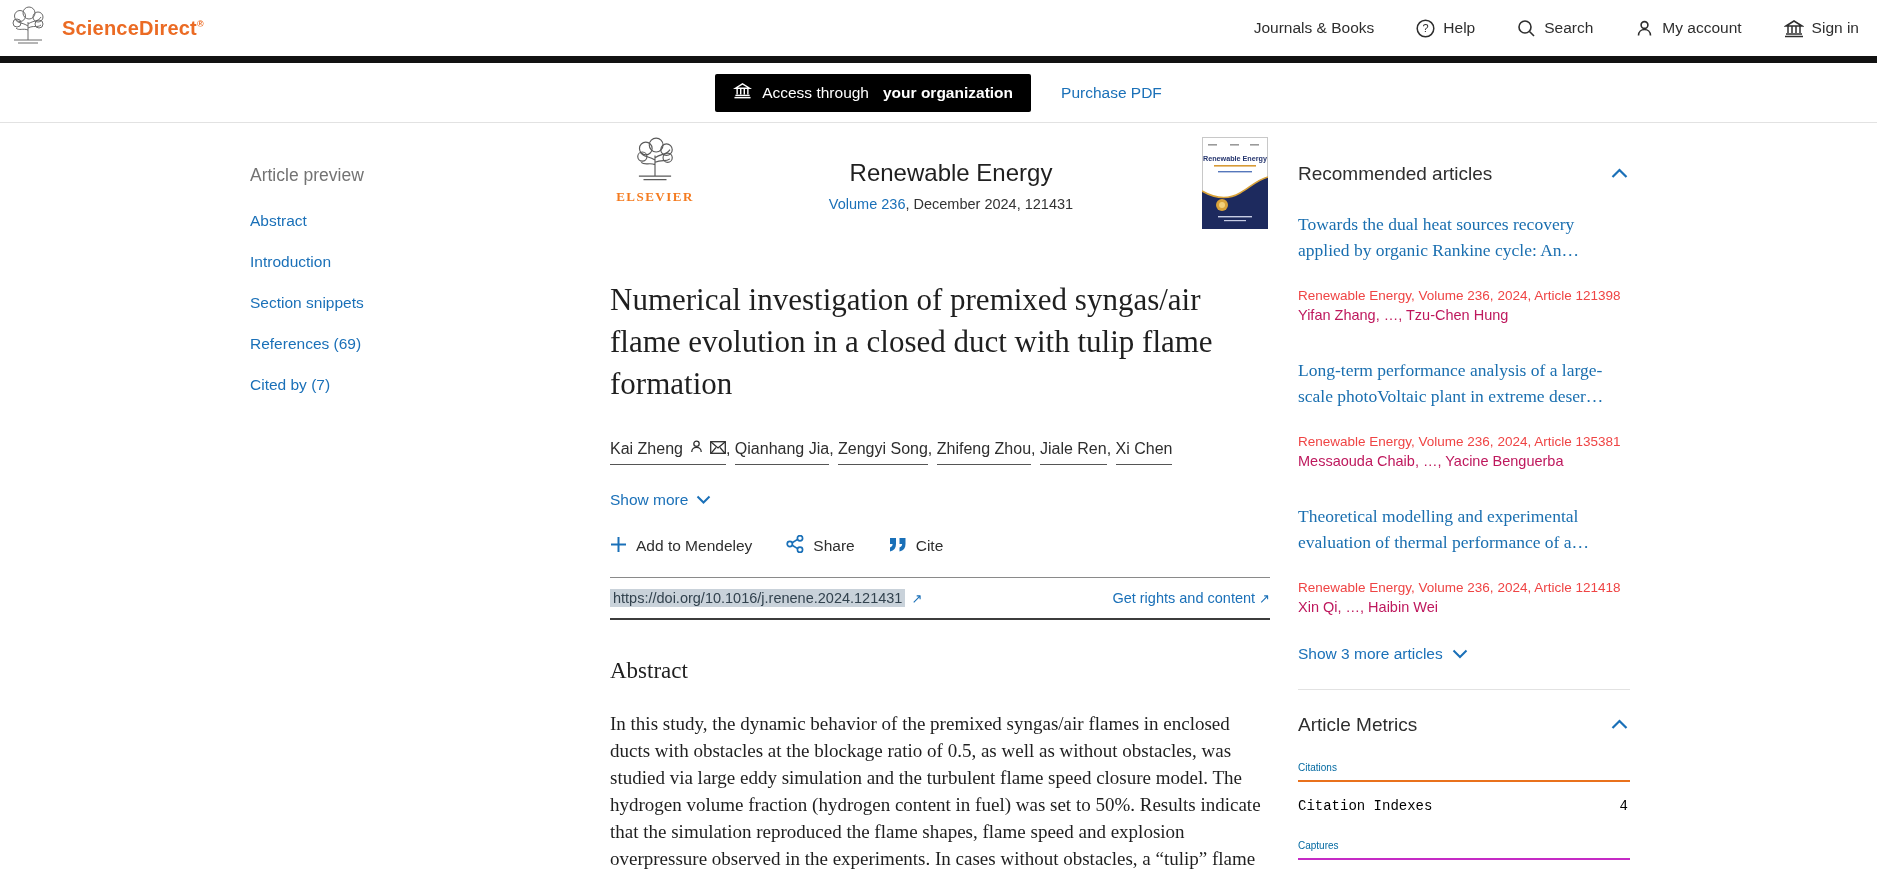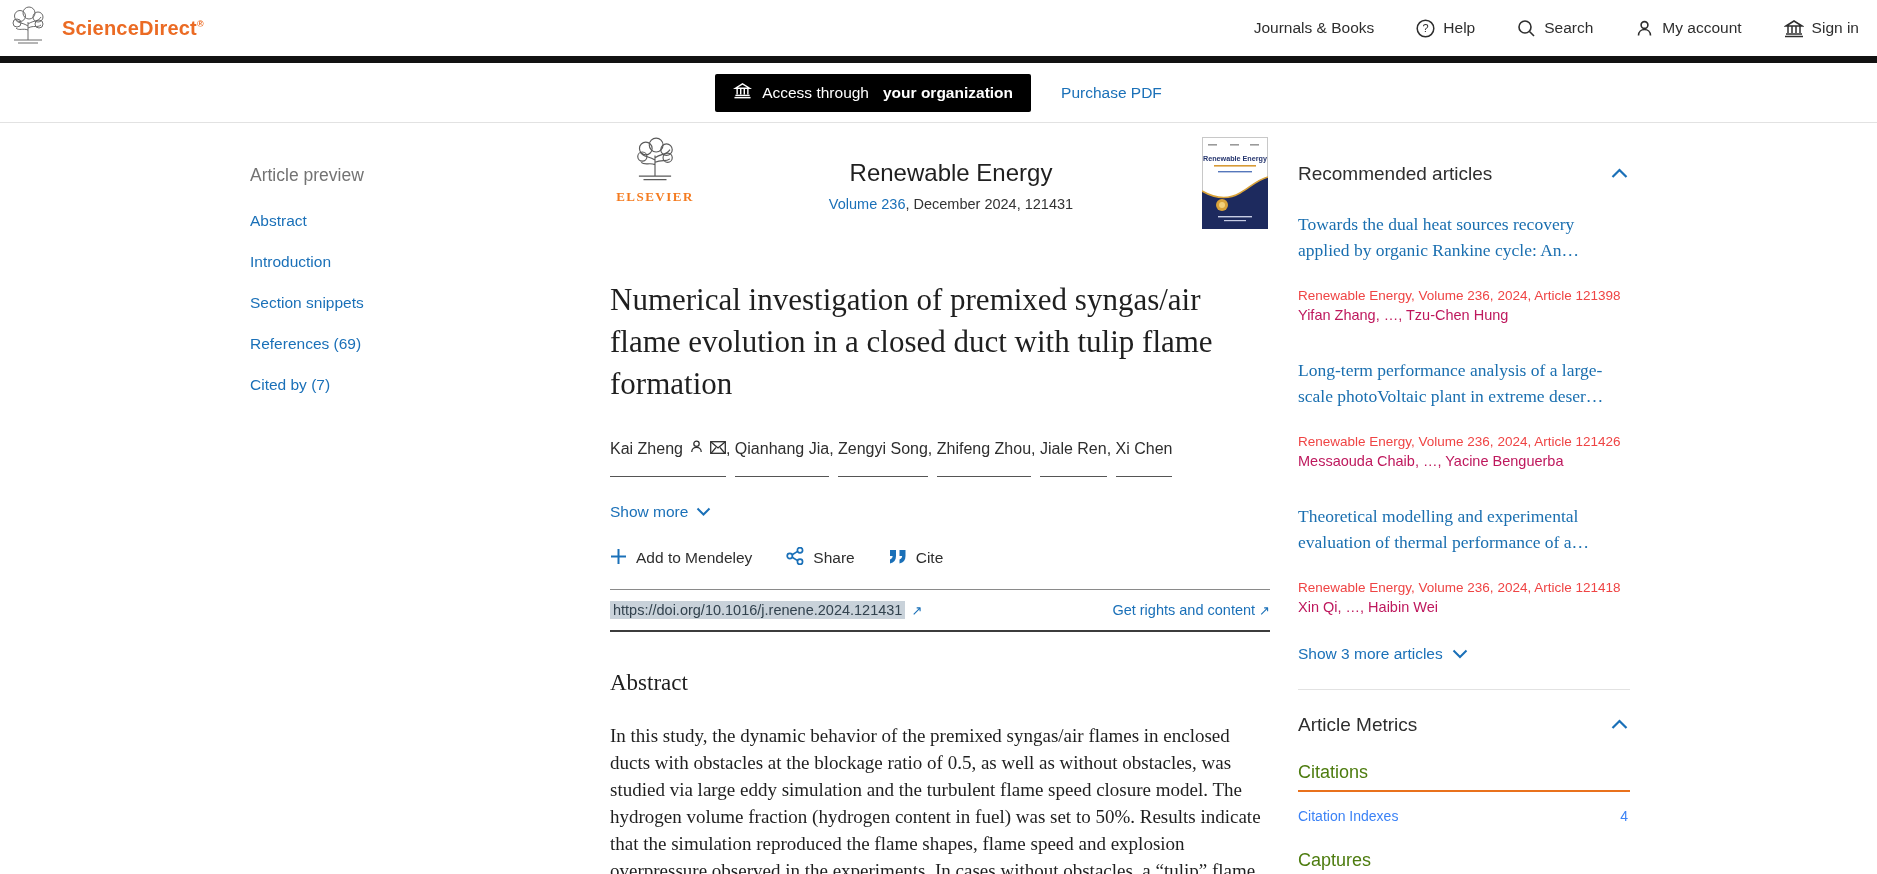--- a/index.html
+++ b/index.html
@@ -48,21 +48,21 @@
   .journal-issue { margin-top:9px; font-size:14.5px; color:#333; }
   .journal-issue a { color:#1a70b8; text-decoration:none; cursor:pointer; }
   .cover-wrap { width:68px; cursor:pointer; }
 
   
   .article-title { font-family:"Liberation Serif", serif; font-weight:normal;
     font-size:31px; line-height:42px; color:#1f1f1f; margin-top:46px; }
   .authors { margin-top:34px; font-size:16px; }
   .author { text-decoration:none; color:#2e2e2e; cursor:pointer; }
   .author + .author::before { content:", "; }
-  .author .nm { border-bottom:1px solid #555; padding-bottom:18px; display:inline-flex;
+  .author .nm { border-bottom:1px solid #555; padding-bottom:6px; display:inline-flex;
     align-items:center; gap:6px; }
   .show-more { display:inline-flex; align-items:center; gap:8px; color:#1a70b8;
     font-size:15.5px; margin-top:26px; cursor:pointer; }
   .actions { display:flex; align-items:center; gap:34px; margin-top:26px; }
   .action { display:flex; align-items:center; gap:9px; font-size:15.5px; color:#2e2e2e; cursor:pointer; }
   .rule-top { border:none; border-top:1px solid #8a8a8a; margin-top:20px; }
   .rule-bottom { border:none; border-top:2px solid #3c3c3c; }
   .doi-row { display:flex; align-items:center; justify-content:space-between; padding:11px 0; }
   .doi-left { display:flex; align-items:center; gap:6px; font-size:14.5px; }
   .doi-link { background:#c9d2da; color:#32424e; text-decoration:none; padding:1px 3px; cursor:pointer; }
@@ -78,24 +78,24 @@
   .panel-title { font-size:19px; color:#2e2e2e; }
   .chev-btn { background:none; border:none; cursor:pointer; padding:2px; }
   .rec-item { margin-top:26px; }
   .rec-title { font-family:"Liberation Serif", serif; font-size:17.5px; line-height:26px;
     color:#1a6fb0; text-decoration:none; display:block; cursor:pointer; }
   .rec-meta { font-size:13.5px; color:#ef4444; margin-top:25px; }
   .rec-authors { font-size:14.5px; color:#be185d; margin-top:4px; }
   .show-articles { display:inline-flex; align-items:center; gap:9px; color:#1a70b8;
     font-size:15.5px; margin-top:30px; cursor:pointer; }
   .side-divider { border:none; border-top:1px solid #e2e2e2; margin:26px 0 24px; }
-  .metric-group { font-size:18px; color:#4d7c0f; margin-top:26px; padding-bottom:7px; }
+  .metric-group { font-size:10px; color:#0369a1; margin-top:26px; padding-bottom:7px; }
   .group-rule { border:none; border-top:2px solid; margin:0; }
-  .metric-row { display:flex; justify-content:space-between; font-size:14px; color:#3b82f6;
-    padding:16px 2px 0 0; }
+  .metric-row { display:flex; justify-content:space-between; font-size:14px; color:#000000;
+    padding:16px 2px 0 0;font-family:Liberation Mono, monospace; }
 </style>
 </head>
 <body>
 
 <div class="top-header">
   <div class="brand">
     <span>
       <svg width="40" height="40" viewBox="0 0 40 40" fill="none" stroke="#6a6a6a" stroke-width="1">
         <path d="M20 34 V16 M20 20 C14 16 10 18 7 13 M20 18 C26 14 30 16 33 11 M20 24 c-5 -2 -9 1 -12 -2 M20 22 c6 -3 9 0 13 -3"></path>
         <circle cx="12" cy="10" r="5.5"></circle>
@@ -321,21 +321,21 @@
     </div>
 
     <div class="rec-item">
       <a class="rec-title">Towards the dual heat sources recovery applied by organic Rankine cycle: An…</a>
       <div class="rec-meta">Renewable Energy, Volume 236, 2024, Article 121398</div>
       <div class="rec-authors">Yifan Zhang, …, Tzu-Chen Hung</div>
     </div>
 
     <div class="rec-item" style="margin-top:34px;">
       <a class="rec-title">Long-term performance analysis of a large-scale photoVoltaic plant in extreme deser…</a>
-      <div class="rec-meta">Renewable Energy, Volume 236, 2024, Article 121426</div>
+      <div class="rec-meta">Renewable Energy, Volume 236, 2024, Article 135381</div>
       <div class="rec-authors">Messaouda Chaib, …, Yacine Benguerba</div>
     </div>
 
     <div class="rec-item" style="margin-top:34px;">
       <a class="rec-title">Theoretical modelling and experimental evaluation of thermal performance of a…</a>
       <div class="rec-meta">Renewable Energy, Volume 236, 2024, Article 121418</div>
       <div class="rec-authors">Xin Qi, …, Haibin Wei</div>
     </div>
 
     <div class="show-articles">

